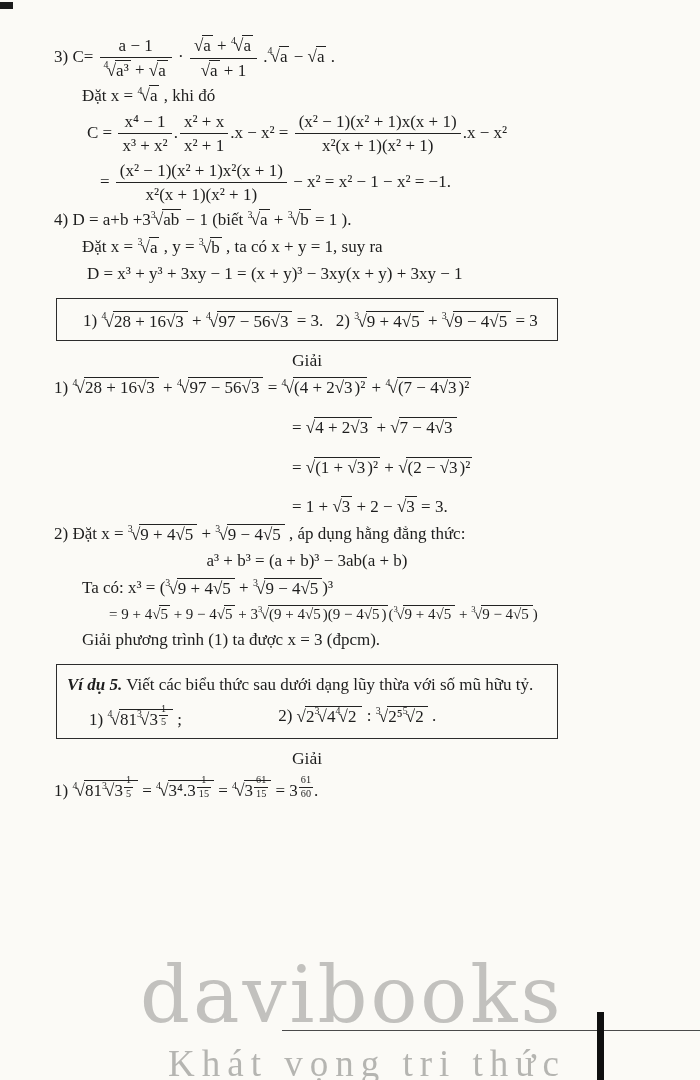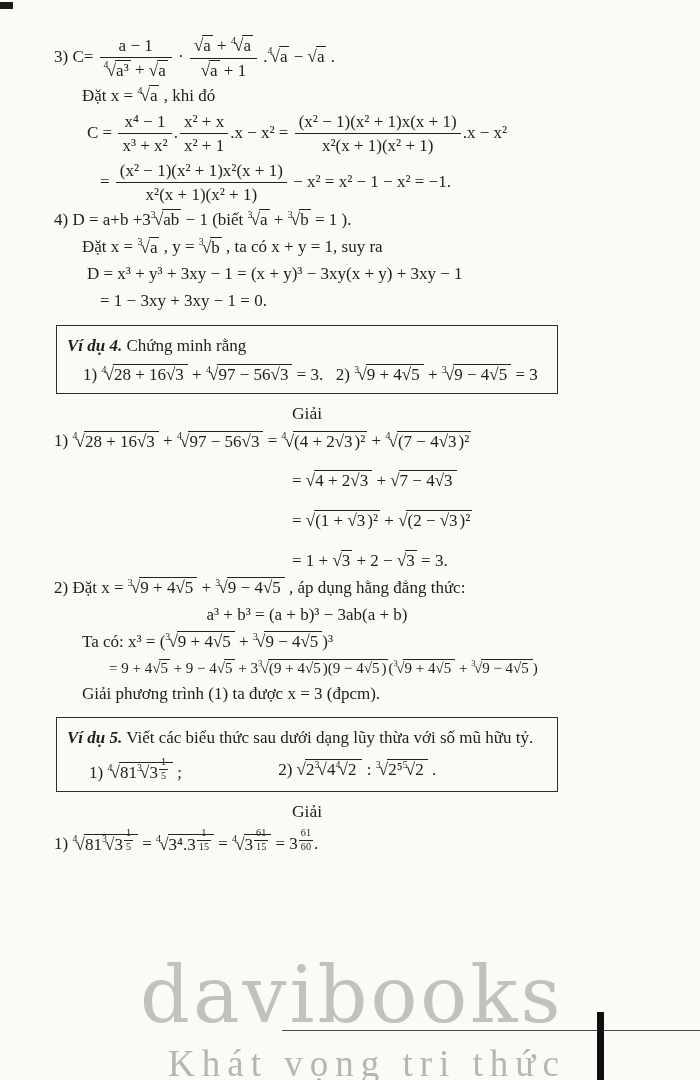--- a/index.html
+++ b/index.html
@@ -75,26 +75,22 @@
   <main class="content">
 
     <div class="mline">3) C= <span class="frac"><span class="num">a − 1</span><span class="den"><span class="root"><span class="ridx">4</span><span class="rsign">√</span><span class="rbar">a³</span></span> + <span class="root"><span class="rsign">√</span><span class="rbar">a</span></span></span></span> · <span class="frac"><span class="num"><span class="root"><span class="rsign">√</span><span class="rbar">a</span></span> + <span class="root"><span class="ridx">4</span><span class="rsign">√</span><span class="rbar">a</span></span></span><span class="den"><span class="root"><span class="rsign">√</span><span class="rbar">a</span></span> + 1</span></span> .<span class="root"><span class="ridx">4</span><span class="rsign">√</span><span class="rbar">a</span></span> − <span class="root"><span class="rsign">√</span><span class="rbar">a</span></span> .</div>
     <div class="mline pad-a">Đặt x = <span class="root"><span class="ridx">4</span><span class="rsign">√</span><span class="rbar">a</span></span> , khi đó</div>
     <div class="mline pad-b">C = <span class="frac"><span class="num">x⁴ − 1</span><span class="den">x³ + x²</span></span>.<span class="frac"><span class="num">x² + x</span><span class="den">x² + 1</span></span>.x − x² = <span class="frac"><span class="num">(x² − 1)(x² + 1)x(x + 1)</span><span class="den">x²(x + 1)(x² + 1)</span></span>.x − x²</div>
     <div class="mline pad-c">= <span class="frac"><span class="num">(x² − 1)(x² + 1)x²(x + 1)</span><span class="den">x²(x + 1)(x² + 1)</span></span> − x² = x² − 1 − x² = −1.</div>
 
     <div class="mline">4) D = a+b +3<span class="root"><span class="ridx">3</span><span class="rsign">√</span><span class="rbar">ab</span></span> − 1  (biết <span class="root"><span class="ridx">3</span><span class="rsign">√</span><span class="rbar">a</span></span> + <span class="root"><span class="ridx">3</span><span class="rsign">√</span><span class="rbar">b</span></span> = 1 ).</div>
     <div class="mline pad-a">Đặt  x = <span class="root"><span class="ridx">3</span><span class="rsign">√</span><span class="rbar">a</span></span> , y = <span class="root"><span class="ridx">3</span><span class="rsign">√</span><span class="rbar">b</span></span> , ta có x + y = 1, suy ra</div>
     <div class="mline pad-b">D = x³ + y³ + 3xy − 1 = (x + y)³ − 3xy(x + y) + 3xy − 1</div>
-    <div class="mline pad-c">= 1 − 3xy + 3xy − 1 = 0.</div>
 
     <div class="example-box vd4">
-      <div class="mline">
-        <span class="bi">Ví dụ 4.</span><span> Chứng minh rằng</span>
-      </div>
       <div class="prob-row">
         <span class="prob p1">1) <span class="root"><span class="ridx">4</span><span class="rsign">√</span><span class="rbar">28 + 16<span class="root"><span class="rsign">√</span><span class="rbar">3</span></span></span></span> + <span class="root"><span class="ridx">4</span><span class="rsign">√</span><span class="rbar">97 − 56<span class="root"><span class="rsign">√</span><span class="rbar">3</span></span></span></span> = 3.</span>
         <span class="prob p2">2) <span class="root"><span class="ridx">3</span><span class="rsign">√</span><span class="rbar">9 + 4<span class="root"><span class="rsign">√</span><span class="rbar">5</span></span></span></span> + <span class="root"><span class="ridx">3</span><span class="rsign">√</span><span class="rbar">9 − 4<span class="root"><span class="rsign">√</span><span class="rbar">5</span></span></span></span> = 3</span>
       </div>
     </div>
 
     <div class="giai">Giải</div>
 
     <div class="mline">1) <span class="root"><span class="ridx">4</span><span class="rsign">√</span><span class="rbar">28 + 16<span class="root"><span class="rsign">√</span><span class="rbar">3</span></span></span></span> + <span class="root"><span class="ridx">4</span><span class="rsign">√</span><span class="rbar">97 − 56<span class="root"><span class="rsign">√</span><span class="rbar">3</span></span></span></span> = <span class="root"><span class="ridx">4</span><span class="rsign">√</span><span class="rbar">(4 + 2<span class="root"><span class="rsign">√</span><span class="rbar">3</span></span>)²</span></span> + <span class="root"><span class="ridx">4</span><span class="rsign">√</span><span class="rbar">(7 − 4<span class="root"><span class="rsign">√</span><span class="rbar">3</span></span>)²</span></span></div>
     <div class="mline pad-cont">= <span class="root"><span class="rsign">√</span><span class="rbar">4 + 2<span class="root"><span class="rsign">√</span><span class="rbar">3</span></span></span></span> + <span class="root"><span class="rsign">√</span><span class="rbar">7 − 4<span class="root"><span class="rsign">√</span><span class="rbar">3</span></span></span></span></div>

